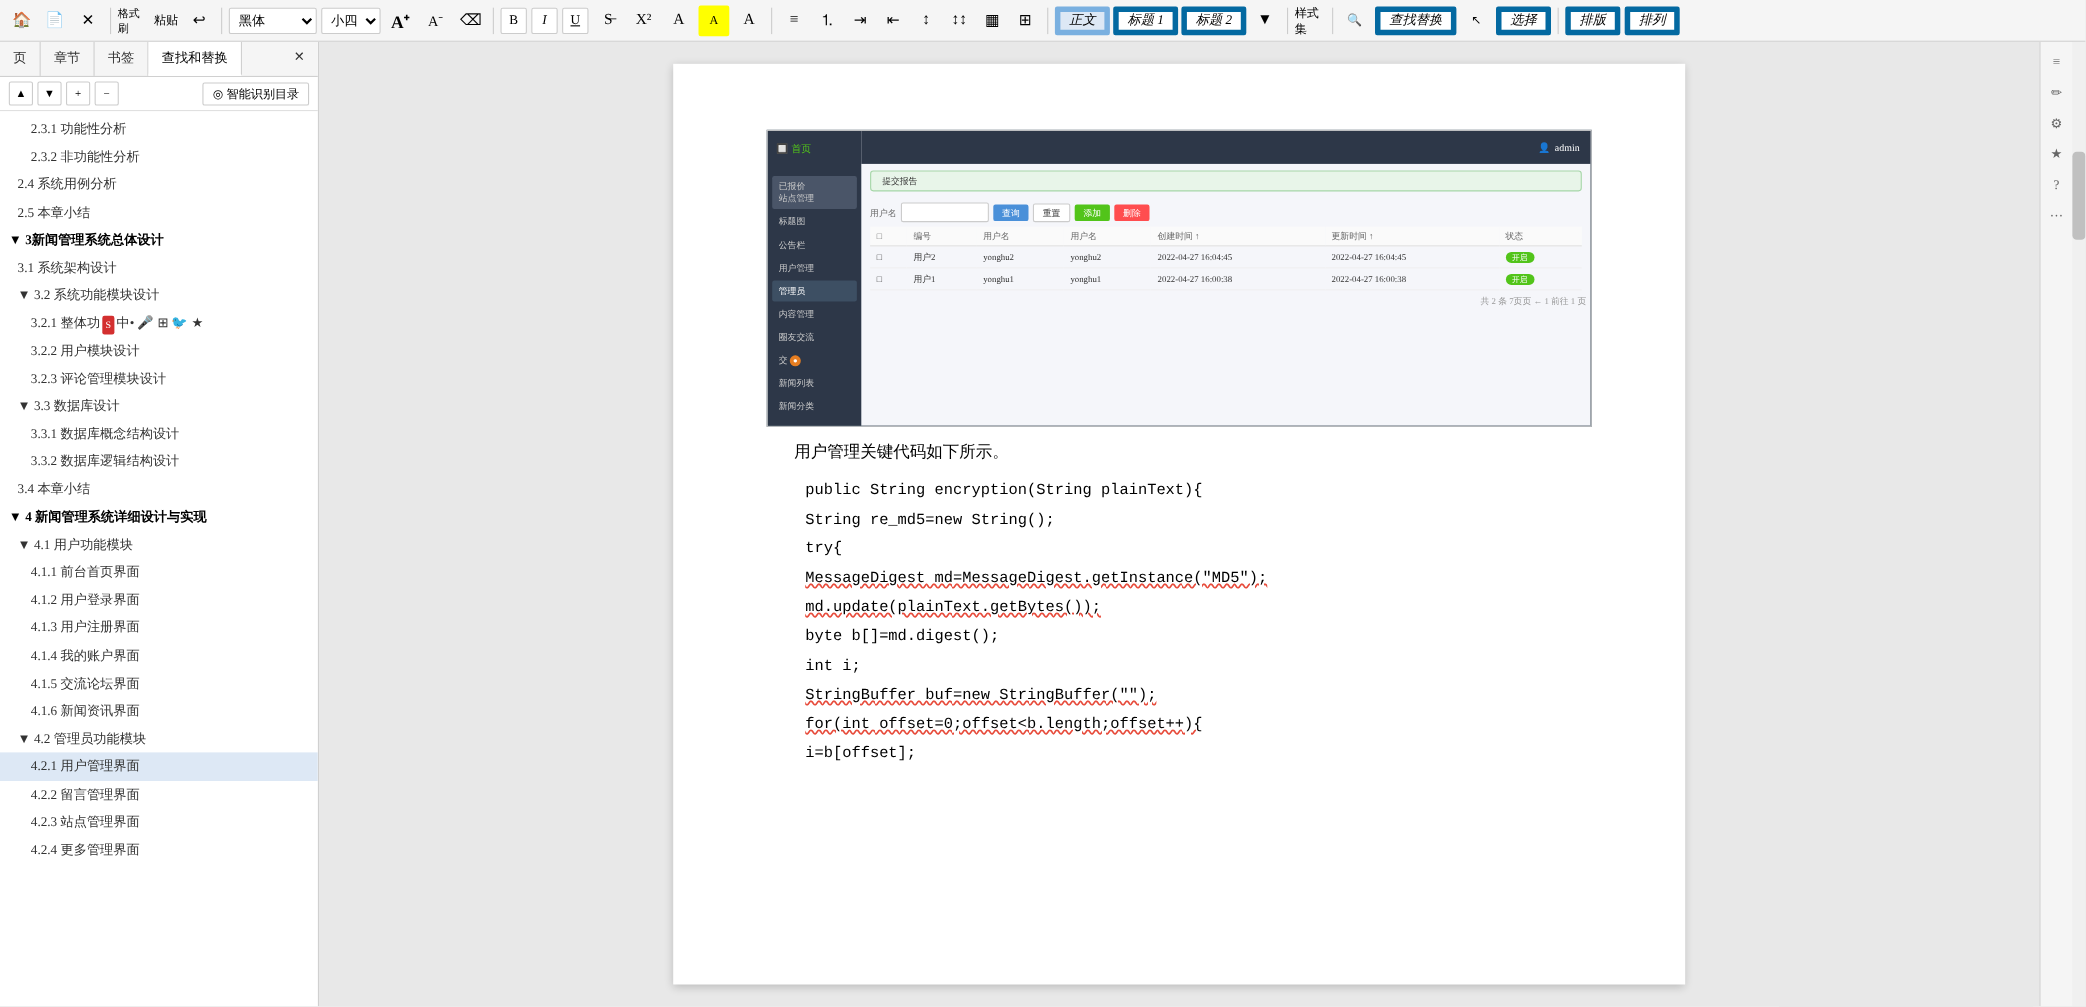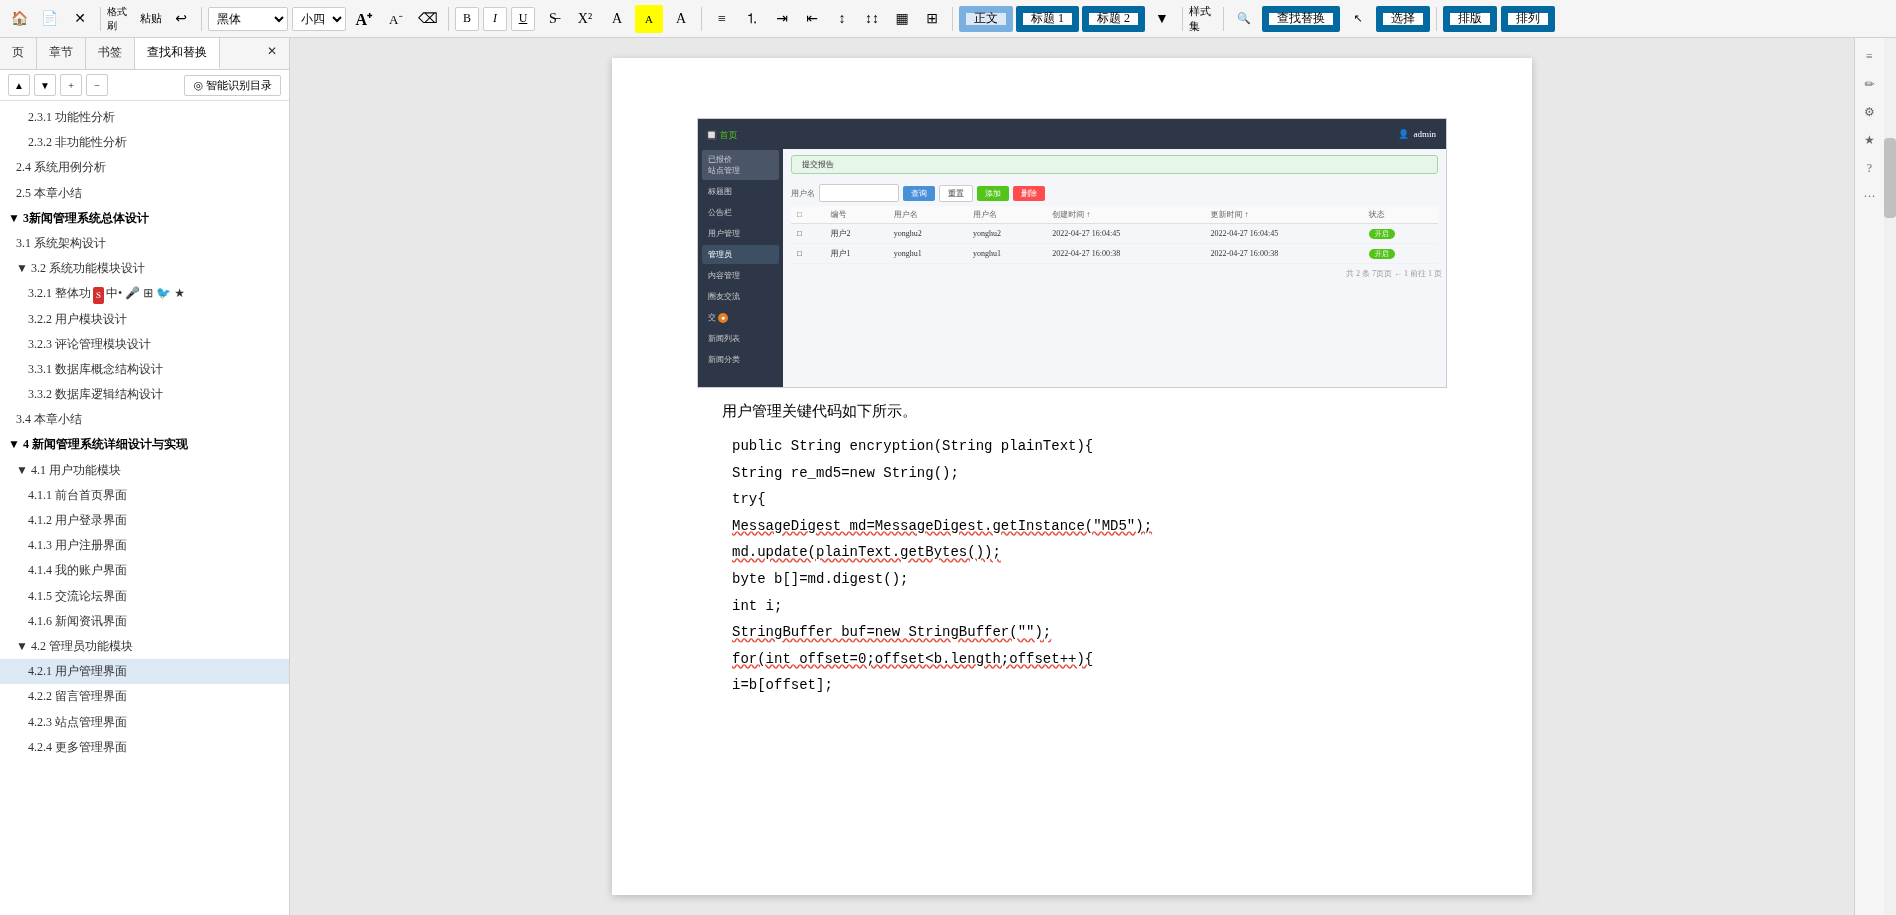--- a/index.html
+++ b/index.html
@@ -25,22 +25,22 @@
     }
     .toolbar-separator { width: 1px; height: 24px; background: #ccc; margin: 0 2px; }
     .font-selector {
       border: 1px solid #ccc; border-radius: 2px; padding: 1px 4px; height: 24px; font-size: 12px; background: white; min-width: 80px;
     }
     .style-btn {
       width: 24px; height: 24px; display: flex; align-items: center; justify-content: center;
       border: 1px solid #ccc; border-radius: 2px; cursor: pointer; font-size: 12px; background: white;
     }
     .toolbar-btn {
-      padding: 2px 8px; height: 26px; border: 7px solid #0369a1; border-radius: 2px;
-      background: white; cursor: pointer; font-size: 12px; display: flex; align-items: center;
+      padding: 2px 8px; height: 26px; border: 5px solid #0369a1; border-radius: 2px;
+      background: white; cursor: pointer; font-size: 12px; display: flex; align-items: center; font-style: italic;
     }
     .toolbar-btn.active { background: #dde8f5; border-color: #7ab0e0; }
 
     
     .main-area {
       display: flex;
       flex: 1;
       overflow: hidden;
     }
 
@@ -382,20 +382,21 @@
       <div class="toc-item level1">▼ 3新闻管理系统总体设计</div>
       <div class="toc-item level2">3.1 系统架构设计</div>
       <div class="toc-item level2">▼ 3.2 系统功能模块设计</div>
       <div class="toc-item level3" style="display:flex;align-items:flex-end">
         <span>3.2.1 整体功</span>
         <span style="background:#d32f2f;color:white;font-size:9px;padding:1px 3px;border-radius:2px;margin:0 2px">S</span>
         <span>中• 🎤 ⊞ 🐦 ★</span>
       </div>
       <div class="toc-item level3">3.2.2 用户模块设计</div>
       <div class="toc-item level3">3.2.3 评论管理模块设计</div>
+      <div class="toc-item level2">▼ 3.3 数据库设计</div>
       <div class="toc-item level3">3.3.1 数据库概念结构设计</div>
       <div class="toc-item level3">3.3.2 数据库逻辑结构设计</div>
       <div class="toc-item level2">3.4 本章小结</div>
       <div class="toc-item level1">▼ 4 新闻管理系统详细设计与实现</div>
       <div class="toc-item level2">▼ 4.1 用户功能模块</div>
       <div class="toc-item level3">4.1.1 前台首页界面</div>
       <div class="toc-item level3">4.1.2 用户登录界面</div>
       <div class="toc-item level3">4.1.3 用户注册界面</div>
       <div class="toc-item level3">4.1.4 我的账户界面</div>
       <div class="toc-item level3">4.1.5 交流论坛界面</div>
@@ -408,21 +409,21 @@
     </div>
   </div>
 
   <div class="doc-area">
     <div class="doc-page">
 
       <div class="screenshot-container">
         <div class="screenshot-inner">
 
           <div class="ss-sidebar">
-            <div style="color:#52c41a;font-size:9px;padding:4px 4px 8px 4px">🔲 首页</div>
+            <div style="color:#52c41a;font-size:9px;padding:4px 4px 18px 4px">🔲 首页</div>
             <div class="ss-sidebar-item active" style="font-size:8px">已报价<br>站点管理</div>
             <div class="ss-sidebar-item">标题图</div>
             <div class="ss-sidebar-item">公告栏</div>
             <div class="ss-sidebar-item">用户管理</div>
             <div class="ss-sidebar-item" style="background:#3d4f63;color:white">管理员</div>
             <div class="ss-sidebar-item">内容管理</div>
             <div class="ss-sidebar-item">圈友交流</div>
             <div class="ss-sidebar-item" style="display:flex;align-items:center">
               <span>交</span>
                 <span style="background:#e67e22;color:white;border-radius:50%;width:10px;height:10px;display:flex;align-items:center;justify-content:center;font-size:7px;margin-left:2px">●</span>

